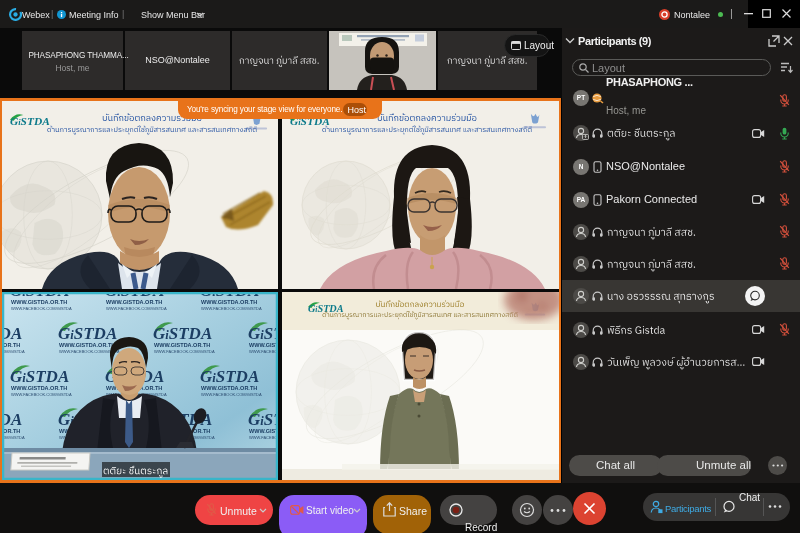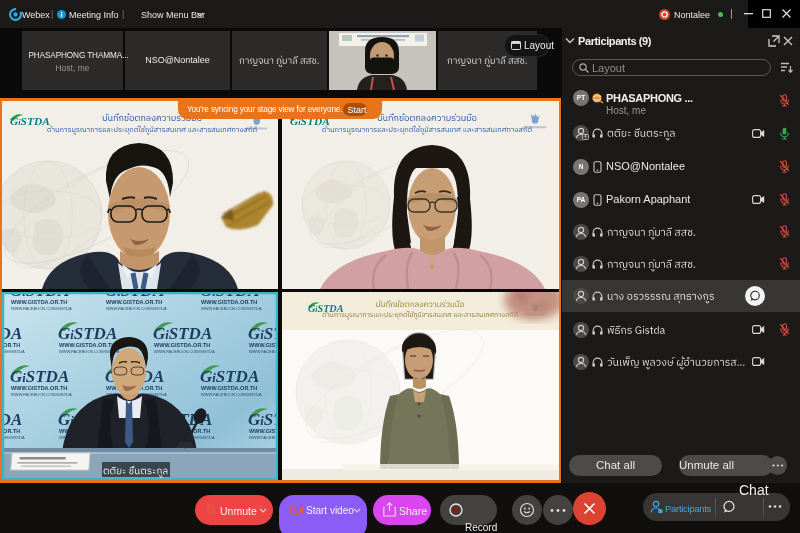--- a/index.html
+++ b/index.html
@@ -408,21 +408,21 @@
     <path d="M158 102 Q167 130 167 158 L170 180 L177 180 Q177 132 167 104 Z" fill="#6b6d52"></path>
     <path d="M131 98 Q137 104 144 98 L142 110 L133 110 Z" fill="#c9a078"></path>
     <circle cx="137" cy="112" r="1.5" fill="#4a4a35"></circle>
     <circle cx="137" cy="124" r="1.5" fill="#4a4a35"></circle>
     <rect x="0" y="177" width="277" height="11" fill="#eeebe1"></rect>
     <rect x="60" y="172" width="217" height="6" fill="#f4f2ea" opacity=".8"></rect>
   </svg>
 <div class="abs" style="left:178px;top:98px;width:204px;height:21px;background:#e8731a;border-radius:0 0 9px 9px"></div>
 <div class="txt" style="left:187px;top:104.5px;font-size:8.2px;letter-spacing:-.15px;color:#fff">You're syncing your stage view for everyone.</div>
 <div class="abs" style="left:343px;top:102.5px;width:24px;height:13px;background:#aa4e07;border-radius:7px"></div>
-<div class="txt" style="left:347.5px;top:104.5px;font-size:9px;color:#fff">Start</div>
+<div class="txt" style="left:347.5px;top:104.5px;font-size:9px;color:#fff">Host</div>
 <div class="abs" style="left:562px;top:28px;width:238px;height:455px;background:#1c1a19"></div>
 <svg class="abs" style="left:565px;top:37px" width="10" height="7">
     <path d="M1 1.5 L5 5.5 L9 1.5" stroke="#ccc" stroke-width="1.4" fill="none"></path>
   </svg>
 <div class="txt" style="left:578px;top:35px;font-size:11px;font-weight:bold;letter-spacing:-.4px;color:#f2f2f2">Participants (9)</div>
 <svg class="abs" style="left:768px;top:35px" width="12" height="12">
     <path d="M1 4 L1 11 L8 11" stroke="#ccc" stroke-width="1.3" fill="none"></path>
     <path d="M4 1 L11 1 L11 8 M11 1 L5.5 6.5" stroke="#ccc" stroke-width="1.3" fill="none"></path>
   </svg>
 <svg class="abs" style="left:783px;top:36px" width="10" height="10">
@@ -437,21 +437,21 @@
 <svg class="abs" style="left:780px;top:61px" width="13" height="13">
     <path d="M1 2.5 H9 M1 6 H7 M1 9.5 H5" stroke="#bbb" stroke-width="1.3"></path>
     <path d="M10.5 5 V11 M8.5 9 L10.5 11.3 L12.5 9" stroke="#bbb" stroke-width="1.2" fill="none"></path>
   </svg>
 <div class="abs" style="left:573px;top:89.5px;width:16px;height:16px;border-radius:50%;background:#787672;color:#fff;font-size:6.5px;font-weight:bold;text-align:center;line-height:16px">PT</div>
 <svg class="abs" style="left:591px;top:92px" width="13" height="12" viewBox="0 0 13 12">
     <circle cx="6" cy="6" r="4.6" fill="#e89c3f"></circle>
     <path d="M2.2 4.6 Q6 2.2 9.8 4.6 M2.2 7.4 Q6 9.8 9.8 7.4" stroke="#fff" stroke-width=".9" fill="none" opacity=".8"></path>
     <path d="M9.5 9 L12 11" stroke="#e89c3f" stroke-width="1.6"></path>
   </svg>
-<div class="txt" style="left:606px;top:92px;font-size:11px;font-weight:bold;letter-spacing:-.3px;color:#f0f0f0">PHASAPHONG ...</div>
+<div class="txt" style="left:606px;top:76px;font-size:11px;font-weight:bold;letter-spacing:-.3px;color:#f0f0f0">PHASAPHONG ...</div>
 <div class="txt" style="left:606px;top:105px;font-size:10px;color:#969692">Host, me</div>
 <svg class="abs" style="left:779px;top:94px" width="11.0" height="13.0" viewBox="0 0 11 13">
     <rect x="3.8" y="0.8" width="3.6" height="6.5" rx="1.8" fill="none" stroke="#d4503c" stroke-width="1.1"></rect>
     <path d="M1.8 5.5 V6.3 A3.7 3.7 0 0 0 9.2 6.3 V5.5 M5.5 10 V12 M3.3 12 H7.7" fill="none" stroke="#d4503c" stroke-width="1.1"></path>
     <path d="M1.2 1.2 L9.8 10.8" stroke="#d4503c" stroke-width="1.2"></path>
   </svg>
 <svg class="abs" style="left:573px;top:125px" width="16" height="16" viewBox="0 0 16 16">
     <circle cx="8" cy="8" r="8" fill="#4c4a47"></circle>
     <circle cx="8" cy="6" r="2.6" fill="none" stroke="#cfcfcc" stroke-width="1.1"></circle>
     <path d="M3.5 13 Q3.8 9.5 8 9.5 Q12.2 9.5 12.5 13" fill="none" stroke="#cfcfcc" stroke-width="1.1"></path>
@@ -483,21 +483,21 @@
 <svg class="abs" style="left:779px;top:160.0px" width="11.0" height="13.0" viewBox="0 0 11 13">
     <rect x="3.8" y="0.8" width="3.6" height="6.5" rx="1.8" fill="none" stroke="#d4503c" stroke-width="1.1"></rect>
     <path d="M1.8 5.5 V6.3 A3.7 3.7 0 0 0 9.2 6.3 V5.5 M5.5 10 V12 M3.3 12 H7.7" fill="none" stroke="#d4503c" stroke-width="1.1"></path>
     <path d="M1.2 1.2 L9.8 10.8" stroke="#d4503c" stroke-width="1.2"></path>
   </svg>
 <div class="abs" style="left:573px;top:191.5px;width:16px;height:16px;border-radius:50%;background:#787672;color:#fff;font-size:6.5px;font-weight:bold;text-align:center;line-height:16px">PA</div>
 <svg class="abs" style="left:593px;top:193.5px" width="9" height="12" viewBox="0 0 9 12">
     <rect x="1" y="0.7" width="7" height="10.6" rx="1.6" fill="none" stroke="#c8c8c8" stroke-width="1.1"></rect>
     <circle cx="4.5" cy="9.3" r="0.8" fill="#c8c8c8"></circle>
   </svg>
-<div class="txt" style="left:606px;top:193px;font-size:11px;color:#eaeaea">Pakorn Apaphant</div>
+<div class="txt" style="left:606px;top:193px;font-size:11px;color:#eaeaea">Pakorn Connected</div>
 <svg class="abs" style="left:752px;top:195.0px" width="13" height="9" viewBox="0 0 13 9">
     <rect x="0.6" y="0.6" width="8" height="7.8" rx="2" fill="none" stroke="#d8d8d8" stroke-width="1.1"></rect>
     <path d="M8.6 3.2 L12.2 1 V8 L8.6 5.8 Z" fill="#d8d8d8"></path>
   </svg>
 <svg class="abs" style="left:779px;top:193.0px" width="11.0" height="13.0" viewBox="0 0 11 13">
     <rect x="3.8" y="0.8" width="3.6" height="6.5" rx="1.8" fill="none" stroke="#d4503c" stroke-width="1.1"></rect>
     <path d="M1.8 5.5 V6.3 A3.7 3.7 0 0 0 9.2 6.3 V5.5 M5.5 10 V12 M3.3 12 H7.7" fill="none" stroke="#d4503c" stroke-width="1.1"></path>
     <path d="M1.2 1.2 L9.8 10.8" stroke="#d4503c" stroke-width="1.2"></path>
   </svg>
 <svg class="abs" style="left:573px;top:223.5px" width="16" height="16" viewBox="0 0 16 16">
@@ -588,21 +588,21 @@
     <rect x="8" y="6.2" width="2.4" height="3.6" rx="1" fill="#c8c8c8"></rect>
   </svg>
 <svg style="position:absolute;left:607.0px;top:354.5px;overflow:visible" width="140" height="16">
     <path fill="#eaeaea" transform="translate(0,10.7)" d="M2.6 0.1Q2.2 0.1 1.8 0Q1.4 -0.1 1.2 -0.3L1.5 -0.9Q1.9 -0.6 2.6 -0.6Q3.3 -0.6 3.7 -1.1Q4.1 -1.6 4.1 -2.4V-3.3Q4.1 -4.1 3.7 -4.6Q3.3 -5.1 2.6 -5.1Q2 -5.1 1.6 -4.9Q1.3 -4.7 1.1 -4.2L0.4 -4.6Q0.7 -5.2 1.2 -5.5Q1.7 -5.9 2.6 -5.9Q3.8 -5.9 4.4 -5.1Q5 -4.3 5 -2.9Q5 -1.5 4.4 -0.7Q3.7 0.1 2.6 0.1Z M4.7 -6.9Q4.3 -6.9 4.1 -7.1Q3.8 -7.3 3.8 -7.7V-8.3H4.7V-7.6H7.4V-6.9Z M8.4 0.1Q7.5 0.1 7 -0.5Q6.5 -1 6.5 -2.1V-5.7H7.3V-2.2Q7.3 -0.6 8.7 -0.6Q8.9 -0.6 9.2 -0.7Q9.5 -0.7 9.7 -0.9Q9.9 -1 10 -1.2Q10.1 -1.5 10.1 -1.8V-5.7H11V-0.7H11.6V0H11Q10.6 0 10.4 -0.3Q10.2 -0.5 10.2 -0.9H10.1Q10 -0.4 9.5 -0.1Q9 0.1 8.4 0.1Z M14.1 0Q13.7 0 13.4 -0.2Q13.2 -0.5 13.2 -0.9V-5.7H14V-0.7H14.9V0Z M16 -5.7H16.8L17.2 -3L17.4 -0.9H17.4L17.9 -3L18.7 -5.7H19.5L20.3 -3L20.8 -0.9H20.8L21 -3L21.4 -5.7H22.2L21.4 0H20.4L19.5 -3.2L19.1 -4.8H19.1L18.7 -3.2L17.7 0H16.8Z M19.8 -6.8Q19.3 -6.8 19 -7.1Q18.7 -7.4 18.7 -8Q18.7 -8.6 19.1 -9Q19.5 -9.3 20.1 -9.3H22.9V-8.7H20.1Q19.8 -8.7 19.6 -8.5Q19.4 -8.3 19.4 -8Q19.4 -7.4 20 -7.4Q20.1 -7.4 20.2 -7.5Q20.3 -7.5 20.4 -7.6Q20.5 -7.7 20.5 -7.9Q20.5 -8 20.5 -8.1H21.1Q21.1 -8 21.1 -7.9Q21.2 -7.7 21.2 -7.6Q21.3 -7.5 21.4 -7.5Q21.5 -7.4 21.7 -7.4Q21.9 -7.4 22 -7.5Q22.2 -7.7 22.2 -8V-8.2H22.9V-7.9Q22.9 -7.4 22.6 -7.1Q22.3 -6.8 21.8 -6.8Q21.5 -6.8 21.2 -7Q20.9 -7.1 20.8 -7.5H20.8Q20.7 -7.1 20.4 -7Q20.2 -6.8 19.8 -6.8Z M29.5 0.1Q29.1 0.1 28.7 -0Q28.3 -0.2 28 -0.4Q27.7 -0.7 27.6 -1.1Q27.4 -1.4 27.4 -1.9V-3.5Q27.4 -4.3 27 -4.7Q26.6 -5.1 25.9 -5.1Q25.3 -5.1 24.8 -4.8Q24.3 -4.5 24.2 -4L24.7 -3.8Q24.9 -3.7 25 -3.6Q25.1 -3.5 25.1 -3.2V-0.7H25.8V0H25.2Q24.7 0 24.5 -0.2Q24.3 -0.5 24.3 -0.9V-3.3L23.4 -3.7Q23.4 -4.1 23.6 -4.5Q23.8 -4.9 24.2 -5.2Q24.5 -5.5 24.9 -5.7Q25.4 -5.9 25.9 -5.9Q27 -5.9 27.7 -5.2Q28.3 -4.6 28.3 -3.6V-1.9Q28.3 -1.3 28.6 -0.9Q29 -0.6 29.5 -0.6Q30.1 -0.6 30.5 -0.9Q30.8 -1.3 30.8 -1.9V-5.7H31.6V-1.9Q31.6 -1.4 31.5 -1.1Q31.4 -0.7 31.1 -0.4Q30.8 -0.2 30.4 -0Q30 0.1 29.5 0.1ZM28.4 2.4Q27.9 2.4 27.7 2.2Q27.4 2 27.4 1.6V0.9H28.3V1.7H31.6V2.4Z M35.6 -5.7H36.5L36.8 -3L37 -0.9H37.1L37.6 -3L38.4 -5.7H39.1L39.9 -3L40.4 -0.9H40.5L40.7 -3L41.1 -5.7H41.9L41.1 0H40.1L39.2 -3.2L38.8 -4.8H38.7L38.3 -3.2L37.4 0H36.5Z M41.1 3.7Q40.4 3.7 40.1 3.3Q39.7 3 39.7 2.4V1.9H39V1.2H39.9Q40.2 1.2 40.3 1.3Q40.5 1.5 40.5 1.7V2.2Q40.5 2.6 40.6 2.8Q40.8 3 41.1 3Q41.5 3 41.6 2.8Q41.7 2.6 41.7 2.2V1.2H42.5V2.4Q42.5 2.9 42.2 3.3Q41.8 3.7 41.1 3.7Z M45.1 0.1Q44.2 0.1 43.7 -0.3Q43.2 -0.8 43.2 -1.6Q43.2 -2.4 43.7 -2.8Q44.2 -3.2 45.1 -3.2H46.9V-3.8Q46.9 -5.1 45.5 -5.1Q44.8 -5.1 44.4 -4.9Q44 -4.6 43.7 -4.2L43.2 -4.6Q43.5 -5.2 44 -5.5Q44.6 -5.9 45.5 -5.9Q46.6 -5.9 47.2 -5.3Q47.8 -4.8 47.8 -3.8V0H46.9V-2.6H45.3Q44.7 -2.6 44.4 -2.4Q44.1 -2.2 44.1 -1.7V-1.5Q44.1 -1 44.4 -0.8Q44.7 -0.5 45.2 -0.5Q45.3 -0.5 45.4 -0.5Q45.5 -0.5 45.6 -0.5L45.7 0Q45.6 0.1 45.4 0.1Q45.3 0.1 45.1 0.1Z M51.2 0.1Q50.8 0.1 50.4 0Q50.1 -0.1 49.8 -0.3L50.1 -0.9Q50.5 -0.6 51.2 -0.6Q51.9 -0.6 52.3 -1.1Q52.7 -1.6 52.7 -2.4V-3.3Q52.7 -4.1 52.3 -4.6Q52 -5.1 51.2 -5.1Q50.6 -5.1 50.3 -4.9Q49.9 -4.7 49.7 -4.2L49 -4.6Q49.3 -5.2 49.8 -5.5Q50.4 -5.9 51.2 -5.9Q52.4 -5.9 53 -5.1Q53.6 -4.3 53.6 -2.9Q53.6 -1.5 53 -0.7Q52.4 0.1 51.2 0.1Z M54.6 -4.1H55.5L57 -0.7H57Q57.7 -0.7 58.1 -1.2Q58.4 -1.6 58.4 -2.4V-3.3Q58.4 -4.1 58.1 -4.6Q57.7 -5 57 -5H56.7V-5.7H57.1Q58.1 -5.7 58.7 -5Q59.3 -4.2 59.3 -2.9Q59.3 -1.5 58.7 -0.8Q58.1 0 57.1 0H56.4Z M63.3 0.1Q62.7 0.1 62.2 -0Q61.8 -0.2 61.5 -0.5Q61.1 -0.8 61 -1.2Q60.8 -1.6 60.8 -2.1V-5.7H61.6V-2.2Q61.6 -1.5 62.1 -1Q62.5 -0.6 63.3 -0.6Q64 -0.6 64.5 -1Q64.9 -1.5 64.9 -2.2V-2.7H63.7Q63.3 -2.7 63.1 -2.9Q62.8 -3.1 62.8 -3.4V-3.9H63.7V-3.3H64.9V-5.7H65.7V-3.3H66.5V-2.7H65.7V-2.1Q65.7 -1.1 65.1 -0.5Q64.4 0.1 63.3 0.1Z M65.1 -7.5Q65.1 -7.9 65.3 -8.1Q65.5 -8.3 66 -8.3H68.1V-7.6H65.9V-6.9H65.1Z M71.5 0.1Q70.6 0.1 70.3 -0.6Q69.9 -1.4 69.9 -2.8Q69.9 -4.3 70.5 -5Q71 -5.7 72 -5.7H72.3V-5H72Q71.4 -5 71.1 -4.6Q70.8 -4.2 70.8 -3.3V-2.3Q70.8 -1.9 70.8 -1.6Q70.9 -1.3 71 -1.1Q71.1 -0.8 71.2 -0.7Q71.4 -0.6 71.7 -0.6Q72 -0.6 72.2 -0.9Q72.5 -1.1 72.5 -1.7V-2.7H73.3V-1.7Q73.3 -1.1 73.5 -0.9Q73.7 -0.6 74 -0.6Q74.4 -0.6 74.6 -0.8Q74.8 -1.1 74.8 -1.5V-5.7H75.6V-1.4Q75.6 -0.7 75.2 -0.3Q74.9 0.1 74.2 0.1Q73.6 0.1 73.3 -0.2Q72.9 -0.6 72.9 -1.1H72.8Q72.8 -0.6 72.5 -0.2Q72.1 0.1 71.5 0.1Z M75 3.7Q74.3 3.7 74 3.3Q73.6 3 73.6 2.4V1.9H72.9V1.2H73.8Q74.1 1.2 74.2 1.3Q74.4 1.5 74.4 1.7V2.2Q74.4 2.6 74.5 2.8Q74.7 3 75 3Q75.4 3 75.5 2.8Q75.7 2.6 75.7 2.2V1.2H76.5V2.4Q76.5 2.9 76.1 3.3Q75.7 3.7 75 3.7Z M74.8 -7.6H75.6V-8Q75.6 -8.2 75.5 -8.4Q75.4 -8.5 75.1 -8.5H74.8V-9.1H75.4Q75.9 -9.1 76.1 -8.9Q76.4 -8.7 76.4 -8.3Q76.4 -8.1 76.3 -7.9Q76.2 -7.7 76 -7.6V-7.6H77.8V-7H74.8Z M79.5 0.1Q79 0.1 78.6 -0Q78.2 -0.2 77.8 -0.4Q77.5 -0.7 77.3 -1.1Q77.1 -1.5 77.1 -2V-2.5Q77.1 -2.8 77.3 -3Q77.4 -3.2 77.8 -3.2H78.9V-2.4H78V-2Q78 -1.6 78.1 -1.4Q78.2 -1.1 78.4 -0.9Q78.6 -0.7 78.9 -0.7Q79.2 -0.6 79.6 -0.6Q80.4 -0.6 80.8 -1.1Q81.3 -1.5 81.3 -2.4V-3.3Q81.3 -4.2 80.8 -4.6Q80.3 -5.1 79.5 -5.1Q78.8 -5.1 78.3 -4.9Q77.9 -4.6 77.6 -4.2L77 -4.7Q77.3 -5.2 77.9 -5.5Q78.5 -5.9 79.5 -5.9Q80.8 -5.9 81.5 -5.1Q82.2 -4.3 82.2 -2.9Q82.2 -2.2 82 -1.6Q81.8 -1.1 81.5 -0.7Q81.2 -0.3 80.7 -0.1Q80.2 0.1 79.5 0.1Z M86.2 -3.9Q86.2 -5.1 84.9 -5.1Q84.4 -5.1 84.1 -4.9Q83.8 -4.7 83.6 -4.3L83.1 -4.8Q83.3 -5.2 83.8 -5.6Q84.2 -5.9 85 -5.9Q86 -5.9 86.5 -5.4Q87 -4.9 87 -4V0H86.2ZM81.3 -7Q81.6 -7 81.7 -7.2Q81.8 -7.3 81.8 -7.5V-7.7Q81.8 -7.9 81.7 -8Q81.6 -8.2 81.3 -8.2Q81.1 -8.2 81 -8Q80.8 -7.9 80.8 -7.7V-7.5Q80.8 -7.3 81 -7.2Q81.1 -7 81.3 -7ZM81.3 -6.5Q80.8 -6.5 80.5 -6.8Q80.2 -7.1 80.2 -7.6Q80.2 -8.1 80.5 -8.4Q80.8 -8.7 81.3 -8.7Q81.9 -8.7 82.2 -8.4Q82.5 -8.1 82.5 -7.6Q82.5 -7.1 82.2 -6.8Q81.9 -6.5 81.3 -6.5Z M90.6 0.1Q89.7 0.1 89.2 -0.5Q88.7 -1 88.7 -2.1V-5.7H89.5V-2.2Q89.5 -0.6 90.9 -0.6Q91.2 -0.6 91.4 -0.7Q91.7 -0.7 91.9 -0.9Q92.1 -1 92.2 -1.2Q92.3 -1.5 92.3 -1.8V-5.7H93.2V-0.7H93.9V0H93.2Q92.8 0 92.6 -0.3Q92.4 -0.5 92.4 -0.9H92.4Q92.2 -0.4 91.7 -0.1Q91.3 0.1 90.6 0.1Z M96.8 0.1Q96.4 0.1 96 0Q95.7 -0.1 95.4 -0.3L95.7 -0.9Q96.1 -0.6 96.8 -0.6Q97.5 -0.6 97.9 -1.1Q98.3 -1.6 98.3 -2.4V-3.3Q98.3 -4.1 97.9 -4.6Q97.6 -5.1 96.8 -5.1Q96.2 -5.1 95.9 -4.9Q95.5 -4.7 95.3 -4.2L94.6 -4.6Q94.9 -5.2 95.4 -5.5Q96 -5.9 96.8 -5.9Q98 -5.9 98.6 -5.1Q99.2 -4.3 99.2 -2.9Q99.2 -1.5 98.6 -0.7Q98 0.1 96.8 0.1Z M102.8 0.1Q101.8 0.1 101.2 -0.3Q100.6 -0.8 100.6 -1.6Q100.6 -2.1 100.9 -2.5Q101.2 -2.8 101.7 -2.9V-3Q101.2 -3.1 100.9 -3.5Q100.6 -3.8 100.6 -4.4Q100.6 -5 101 -5.4Q101.4 -5.9 102.1 -5.9Q102.4 -5.9 102.6 -5.8Q102.8 -5.8 103 -5.7L102.9 -5Q102.6 -5.2 102.3 -5.2Q101.8 -5.2 101.6 -4.9Q101.4 -4.7 101.4 -4.3Q101.4 -4.1 101.4 -3.9Q101.5 -3.8 101.6 -3.6Q101.7 -3.5 101.9 -3.4Q102.1 -3.3 102.4 -3.3H103V-2.7H102.4Q102 -2.7 101.8 -2.5Q101.5 -2.3 101.5 -1.8V-1.6Q101.5 -1.1 101.8 -0.8Q102.2 -0.6 102.8 -0.6Q103.6 -0.6 104 -1Q104.5 -1.4 104.5 -2.1V-5.7H105.3V-2Q105.3 -1.5 105.1 -1.1Q105 -0.7 104.6 -0.5Q104.3 -0.2 103.9 -0Q103.4 0.1 102.8 0.1Z M107.6 -3.3 106.7 -3.7Q106.7 -4.1 106.9 -4.5Q107.1 -4.9 107.4 -5.2Q107.8 -5.5 108.2 -5.7Q108.7 -5.9 109.2 -5.9Q110.4 -5.9 111.1 -5.2Q111.7 -4.6 111.7 -3.6V0H110.9V-3.5Q110.9 -4.3 110.4 -4.7Q110 -5.1 109.2 -5.1Q108.9 -5.1 108.6 -5.1Q108.3 -5 108.1 -4.8Q107.9 -4.7 107.7 -4.5Q107.5 -4.3 107.5 -4L108 -3.8Q108.2 -3.7 108.3 -3.6Q108.4 -3.5 108.4 -3.2V0H107.6Z M116 -3.9Q116 -5.1 114.7 -5.1Q114.2 -5.1 113.9 -4.9Q113.6 -4.7 113.3 -4.3L112.8 -4.8Q113.1 -5.2 113.5 -5.6Q114 -5.9 114.8 -5.9Q115.8 -5.9 116.3 -5.4Q116.8 -4.9 116.8 -4V0H116Z M120.5 0.1Q119.7 0.1 119.2 -0.2Q118.6 -0.4 118.2 -1L118.8 -1.4Q119.1 -1 119.6 -0.8Q120 -0.6 120.6 -0.6Q121.2 -0.6 121.5 -0.8Q121.9 -1.1 121.9 -1.5Q121.9 -1.9 121.6 -2.2Q121.3 -2.4 120.8 -2.5L120.3 -2.6Q119.9 -2.6 119.6 -2.7Q119.3 -2.8 119 -3Q118.8 -3.2 118.6 -3.4Q118.4 -3.7 118.4 -4.2Q118.4 -4.6 118.6 -4.9Q118.7 -5.2 119 -5.4Q119.3 -5.6 119.7 -5.7Q120 -5.9 120.5 -5.9Q121.2 -5.9 121.7 -5.6Q122.2 -5.4 122.6 -5L122 -4.5Q121.8 -4.7 121.4 -4.9Q121 -5.1 120.5 -5.1Q119.9 -5.1 119.6 -4.9Q119.2 -4.7 119.2 -4.2Q119.2 -3.8 119.6 -3.6Q119.9 -3.4 120.4 -3.3L120.9 -3.2Q121.3 -3.2 121.6 -3.1Q121.9 -3 122.2 -2.8Q122.4 -2.6 122.5 -2.3Q122.7 -2 122.7 -1.6Q122.7 -0.8 122.1 -0.3Q121.5 0.1 120.5 0.1Z M125.8 0.1Q124.9 0.1 124.4 -0.3Q123.9 -0.8 123.9 -1.6Q123.9 -2.4 124.4 -2.8Q124.9 -3.2 125.8 -3.2H127.6V-3.8Q127.6 -5.1 126.1 -5.1Q125.5 -5.1 125.1 -4.9Q124.7 -4.6 124.4 -4.2L123.9 -4.6Q124.1 -5.2 124.7 -5.5Q125.3 -5.9 126.2 -5.9Q127.1 -5.9 127.6 -5.5Q127.7 -6 128.2 -6H129.6V-5.2H127.9Q128.5 -4.7 128.5 -3.8V0H127.6V-2.6H126Q125.4 -2.6 125.1 -2.4Q124.8 -2.2 124.8 -1.7V-1.5Q124.8 -1 125.1 -0.8Q125.4 -0.5 125.9 -0.5Q126 -0.5 126.1 -0.5Q126.2 -0.5 126.3 -0.5L126.3 0Q126.3 0.1 126.1 0.1Q125.9 0.1 125.8 0.1Z M131.1 0.1Q130.8 0.1 130.6 -0Q130.5 -0.2 130.5 -0.5V-0.6Q130.5 -0.9 130.6 -1.1Q130.8 -1.2 131.1 -1.2Q131.4 -1.2 131.6 -1.1Q131.7 -0.9 131.7 -0.6V-0.5Q131.7 -0.2 131.6 -0Q131.4 0.1 131.1 0.1Z M133.9 0.1Q133.6 0.1 133.5 -0Q133.3 -0.2 133.3 -0.5V-0.6Q133.3 -0.9 133.5 -1.1Q133.6 -1.2 133.9 -1.2Q134.3 -1.2 134.4 -1.1Q134.6 -0.9 134.6 -0.6V-0.5Q134.6 -0.2 134.4 -0Q134.3 0.1 133.9 0.1Z M136.8 0.1Q136.5 0.1 136.3 -0Q136.2 -0.2 136.2 -0.5V-0.6Q136.2 -0.9 136.3 -1.1Q136.5 -1.2 136.8 -1.2Q137.1 -1.2 137.3 -1.1Q137.4 -0.9 137.4 -0.6V-0.5Q137.4 -0.2 137.3 -0Q137.1 0.1 136.8 0.1Z"></path>
   </svg>
 <svg class="abs" style="left:752px;top:357.0px" width="13" height="9" viewBox="0 0 13 9">
     <rect x="0.6" y="0.6" width="8" height="7.8" rx="2" fill="none" stroke="#d8d8d8" stroke-width="1.1"></rect>
     <path d="M8.6 3.2 L12.2 1 V8 L8.6 5.8 Z" fill="#d8d8d8"></path>
   </svg>
 <div class="abs" style="left:569px;top:455px;width:93px;height:21px;background:#4d4b48;border-radius:11px;text-align:center;font-size:11.5px;color:#e8e8e8;line-height:21px">Chat all</div>
-<div class="abs" style="left:679px;top:455px;width:94px;height:21px;background:#4d4b48;border-radius:11px;text-align:left;font-size:11.5px;color:#e8e8e8;line-height:21px">Unmute all</div>
+<div class="abs" style="left:657px;top:455px;width:94px;height:21px;background:#4d4b48;border-radius:11px;text-align:right;font-size:11.5px;color:#e8e8e8;line-height:21px">Unmute all</div>
 <div class="abs" style="left:768px;top:456px;width:19px;height:19px;background:#4d4b48;border-radius:50%"></div>
 <svg class="abs" style="left:772px;top:464px" width="12" height="3">
     <circle cx="1.5" cy="1.5" r="1.1" fill="#ddd"></circle>
     <circle cx="5.8" cy="1.5" r="1.1" fill="#ddd"></circle>
     <circle cx="10.1" cy="1.5" r="1.1" fill="#ddd"></circle>
   </svg>
 <div class="abs" style="left:0;top:483px;width:800px;height:50px;background:#100f0e"></div>
 <div class="abs" style="left:195px;top:495px;width:78px;height:30px;background:#ef4444;border-radius:15px">
     <svg class="abs" style="left:11px;top:8px" width="11" height="13" viewBox="0 0 11 13">
       <rect x="3.8" y="0.8" width="3.6" height="6.5" rx="1.8" fill="none" stroke="#e05a48" stroke-width="1.1"></rect>
@@ -618,21 +618,21 @@
     <svg class="abs" style="left:11px;top:10px" width="14" height="10" viewBox="0 0 14 10">
       <rect x="0.6" y="0.6" width="9" height="8.6" rx="2" fill="none" stroke="#e05a48" stroke-width="1.1"></rect>
       <path d="M9.6 3.4 L13.4 1 V9 L9.6 6.6 Z" fill="#e05a48"></path>
       <path d="M1 1 L9.2 9" stroke="#e05a48" stroke-width="1.2"></path>
     </svg>
     <div class="txt" style="left:27px;top:9.5px;font-size:10px;color:#f0f0f0">Start video</div>
     <svg class="abs" style="right:6px;top:13px" width="8" height="5">
       <path d="M1 1 L4 4 L7 1" stroke="#ccc" stroke-width="1.2" fill="none"></path>
     </svg>
   </div>
-<div class="abs" style="left:373px;top:495px;width:58px;height:30px;background:#d946ef;border-radius:15px">
+<div class="abs" style="left:373px;top:495px;width:58px;height:39px;background:#a16207;border-radius:15px">
     <svg class="abs" style="left:10px;top:7px" width="13" height="15" viewBox="0 0 13 15">
       <path d="M2 5.5 H0.8 V14 H12.2 V5.5 H11" fill="none" stroke="#ddd" stroke-width="1.2"></path>
       <path d="M6.5 1 V9 M3.8 3.6 L6.5 0.8 L9.2 3.6" fill="none" stroke="#ddd" stroke-width="1.2"></path>
     </svg>
     <div class="txt" style="left:26px;top:9.5px;font-size:10.5px;color:#f0f0f0">Share</div>
   </div>
 <div class="abs" style="left:440px;top:495px;width:57px;height:30px;background:#444241;border-radius:15px">
     <svg class="abs" style="left:9px;top:8px" width="14" height="14" viewBox="0 0 14 14">
       <circle cx="7" cy="7" r="6" fill="none" stroke="#e8e8e8" stroke-width="1.3"></circle>
       <circle cx="7" cy="7" r="3.2" fill="#7c1f14"></circle>
@@ -662,17 +662,17 @@
 <svg class="abs" style="left:650px;top:500px" width="13" height="14" viewBox="0 0 13 14">
     <circle cx="6" cy="4" r="2.7" fill="none" stroke="#3fabe4" stroke-width="1.2"></circle>
     <path d="M1.2 12.5 Q1.7 8 6 8 Q10.3 8 10.8 12.5" fill="none" stroke="#3fabe4" stroke-width="1.2"></path>
     <rect x="8.3" y="9.3" width="4.2" height="3.8" fill="#3fabe4"></rect>
   </svg>
 <div class="txt" style="left:665px;top:502.5px;font-size:9.5px;letter-spacing:-.3px;color:#3fabe4">Participants</div>
 <svg class="abs" style="left:722px;top:500px" width="14" height="14" viewBox="0 0 14 14">
     <circle cx="7" cy="6.4" r="5" fill="none" stroke="#e8e8e8" stroke-width="1.2"></circle>
     <path d="M3.2 9.8 L1.8 12.6 L5.2 11.2" fill="#e8e8e8"></path>
   </svg>
-<div class="txt" style="left:739px;top:482px;font-size:14px;color:#f0f0f0">Chat</div>
+<div class="txt" style="left:739px;top:492px;font-size:10px;color:#f0f0f0">Chat</div>
 <svg class="abs" style="left:768px;top:505px" width="14" height="4">
     <circle cx="2" cy="1.5" r="1.3" fill="#ddd"></circle>
     <circle cx="7" cy="1.5" r="1.3" fill="#ddd"></circle>
     <circle cx="12" cy="1.5" r="1.3" fill="#ddd"></circle>
   </svg>
 </body></html>

